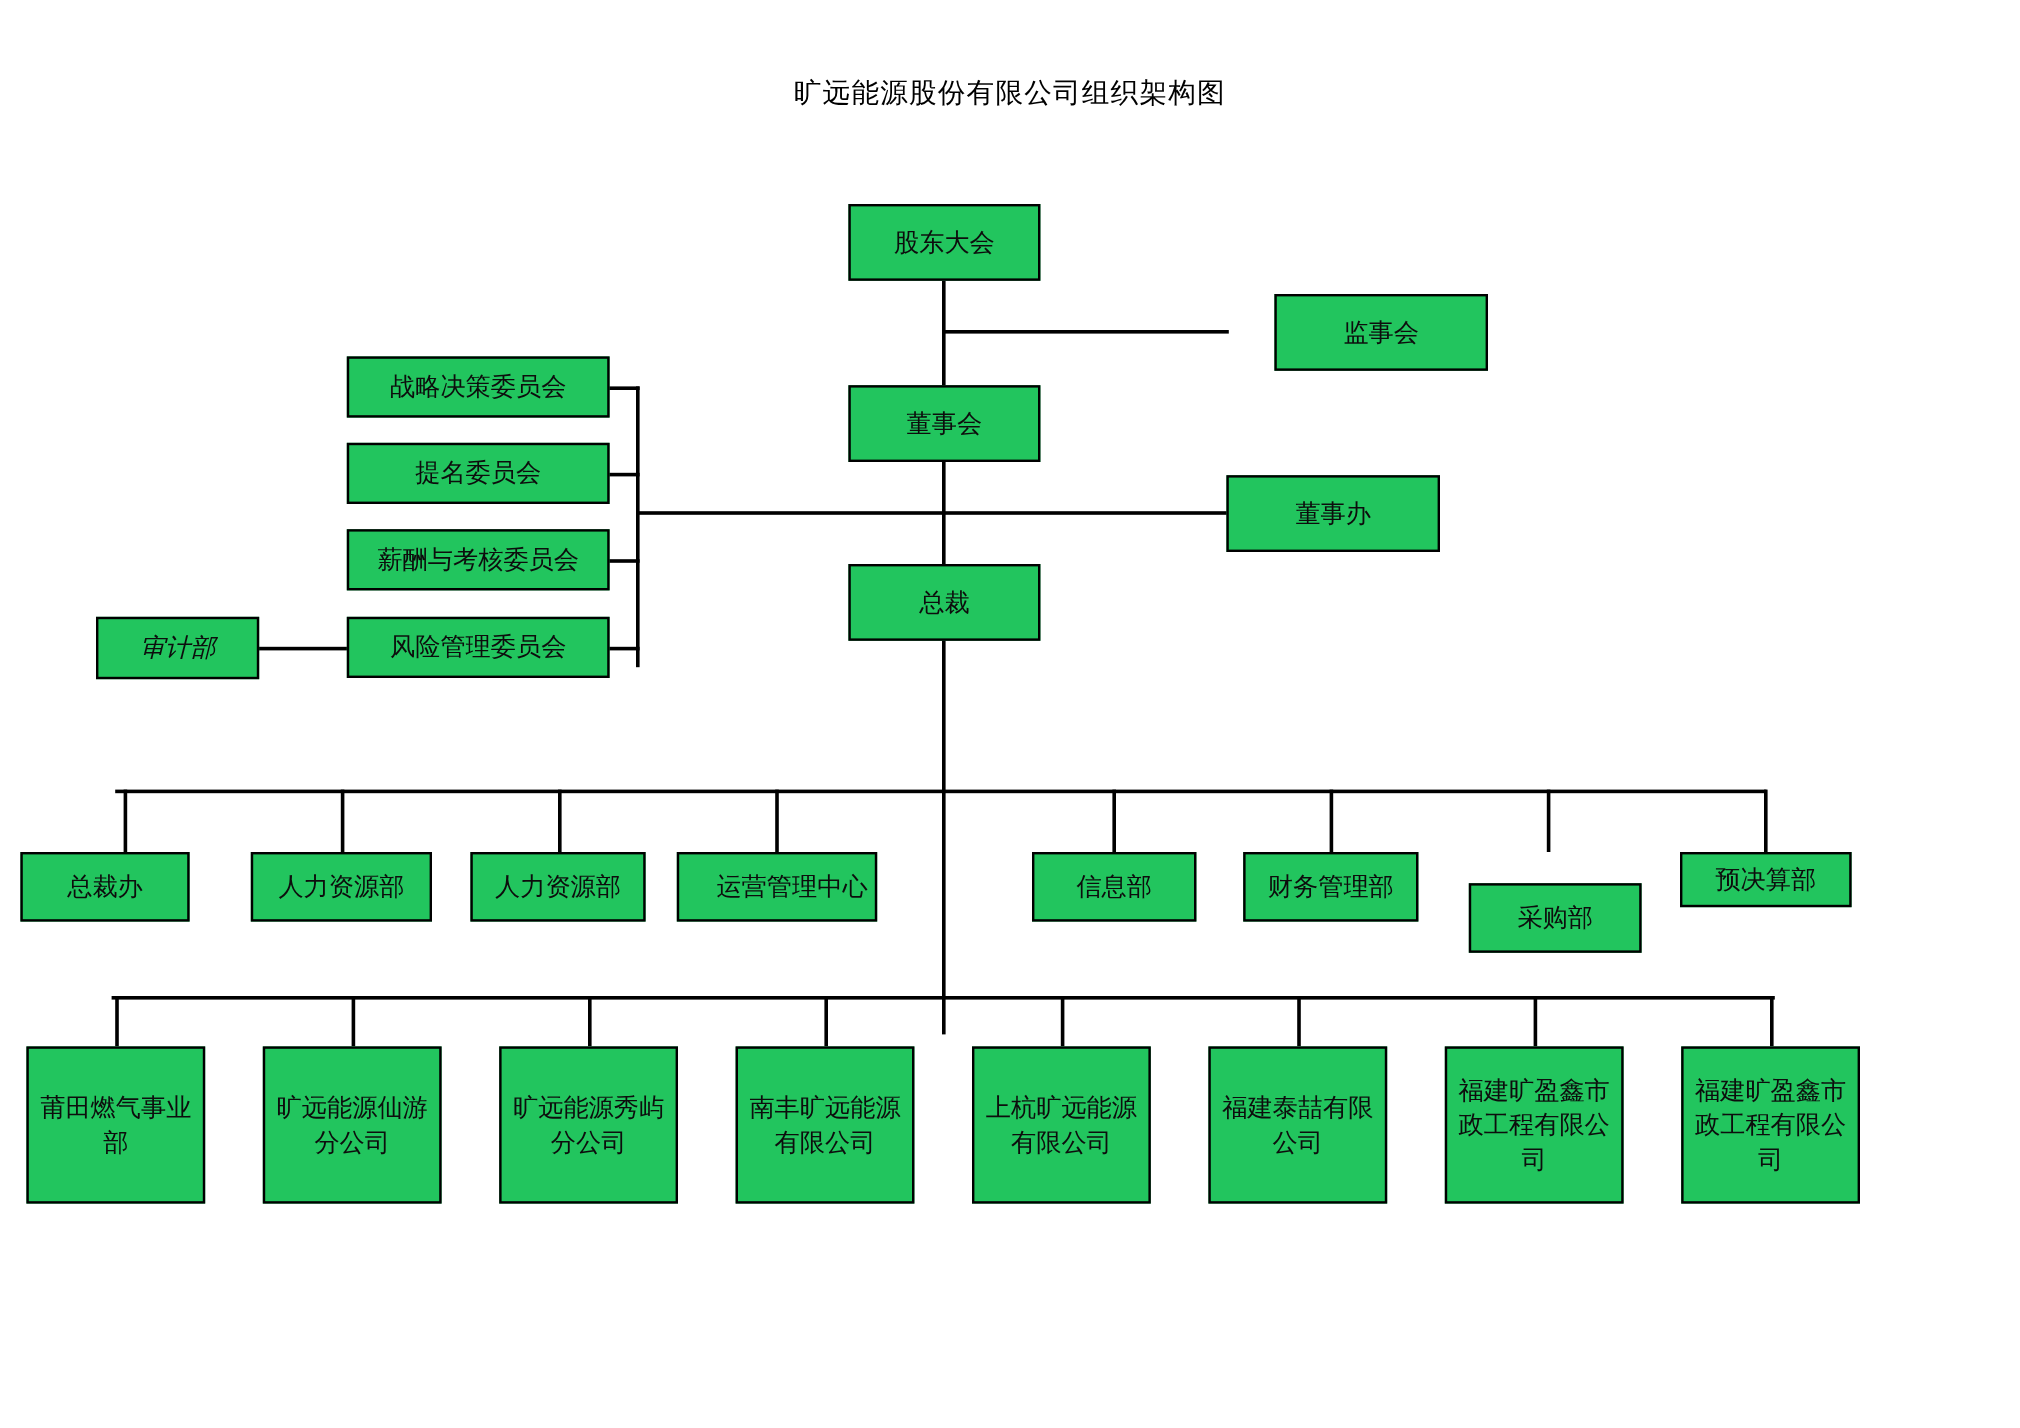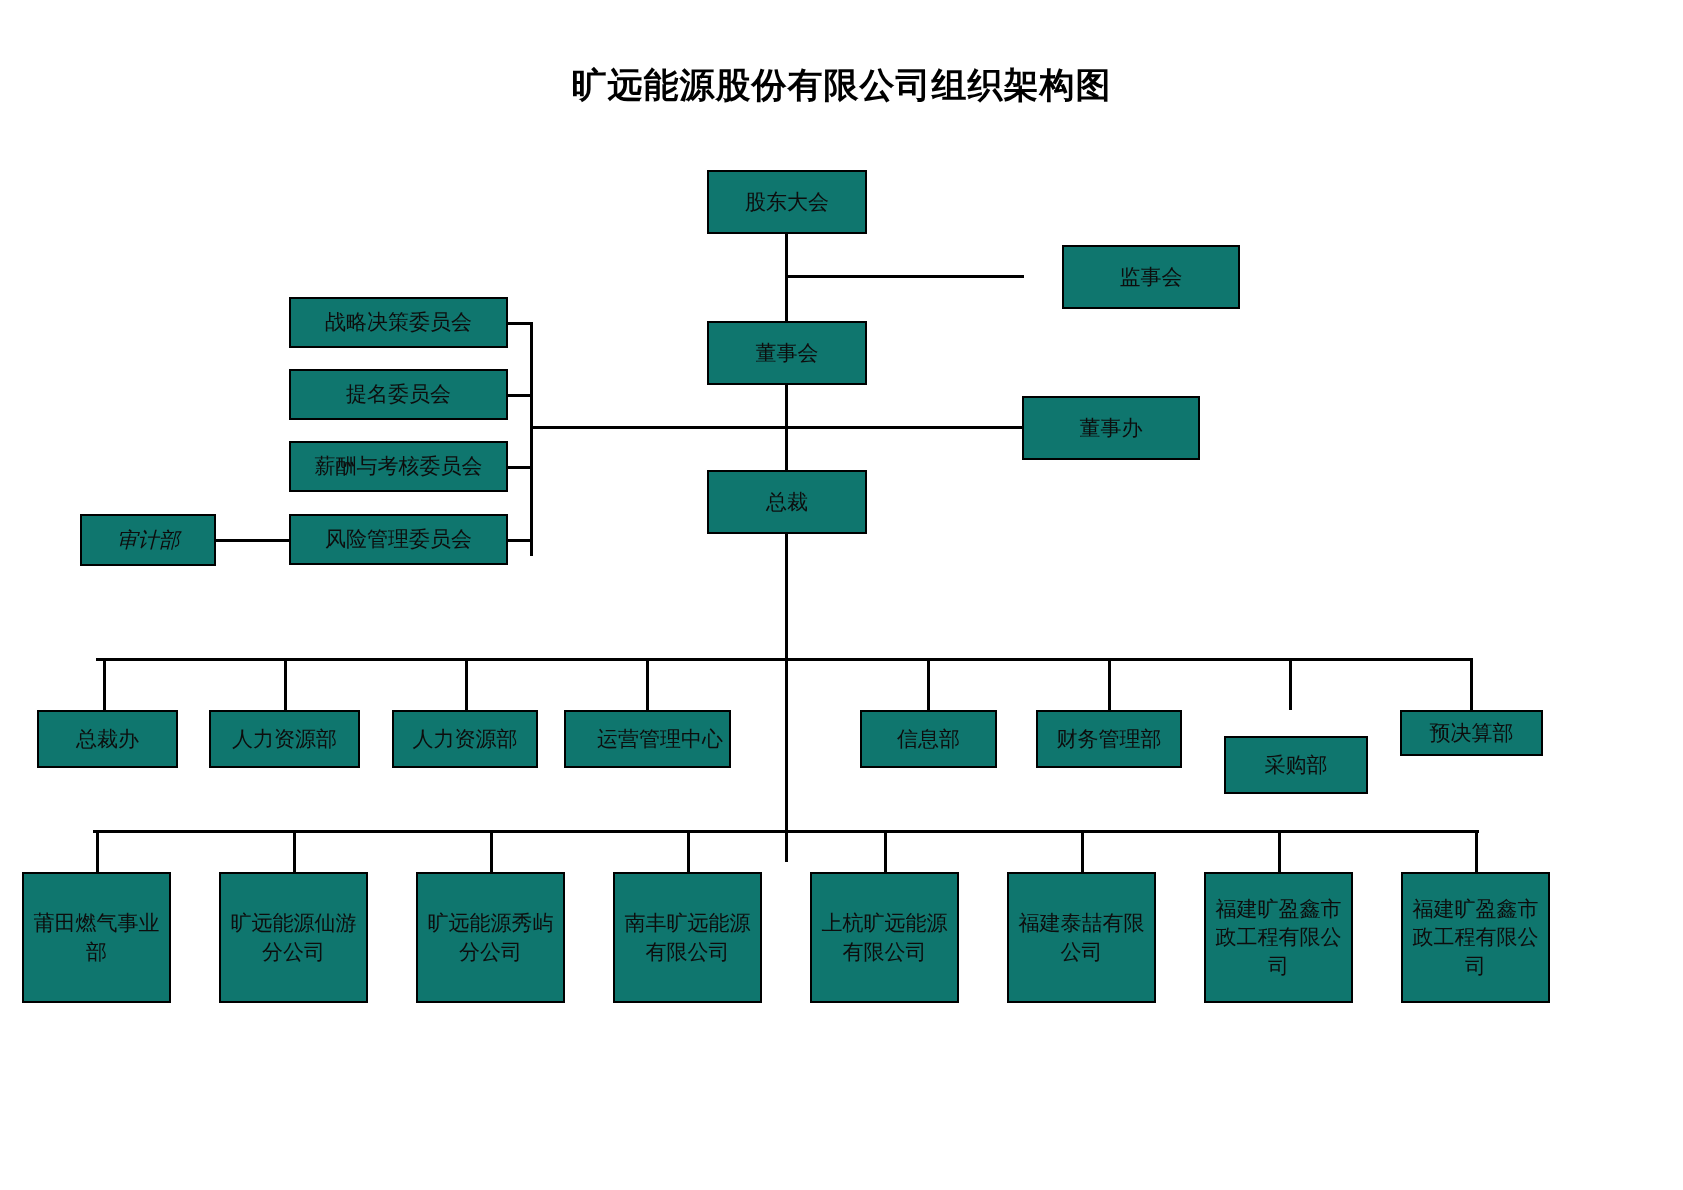--- a/index.html
+++ b/index.html
@@ -17,29 +17,29 @@
   #chart-root {
     position: absolute;
     left: 0; top: 0;
     width: 1683px; height: 1190px;
   }
   .title {
     position: absolute;
     left: 0; top: 62px;
     width: 1683px;
     text-align: center;
-    font-size: 35px;
-    font-weight: bold;
+    font-size: 23px;
+    font-weight: normal;
     letter-spacing: 1px;
     font-family: "Liberation Serif", "DejaVu Serif", serif;
   }
   .node {
     position: absolute;
     border: 2px solid #000000;
-    background: #0f766e;
+    background: #22c55e;
     display: flex;
     align-items: center;
     justify-content: center;
     text-align: center;
     font-size: 21px;
     line-height: 1.34;
     font-family: "Liberation Serif", "DejaVu Serif", serif;
     color: #0d0d0d;
     padding: 2px 4px;
     z-index: 5;
@@ -126,21 +126,21 @@
   <div class="node" style="left:289px; top:369px; width:219px; height:51px;">
     <span class="label">提名委员会</span>
   </div>
   <div class="node" style="left:289px; top:441px; width:219px; height:51px;">
     <span class="label">薪酬与考核委员会</span>
   </div>
   <div class="node" style="left:289px; top:514px; width:219px; height:51px;">
     <span class="label">风险管理委员会</span>
   </div>
 
-  <div class="node" style="left:37px; top:710px; width:141px; height:58px;">
+  <div class="node" style="left:17px; top:710px; width:141px; height:58px;">
     <span class="label">总裁办</span>
   </div>
   <div class="node" style="left:209px; top:710px; width:151px; height:58px;">
     <span class="label">人力资源部</span>
   </div>
   <div class="node" style="left:392px; top:710px; width:146px; height:58px;">
     <span class="label">人力资源部</span>
   </div>
   <div class="node" style="left:564px; top:710px; width:167px; height:58px;padding-left:29px;">
     <span class="label">运营管理中心</span>

